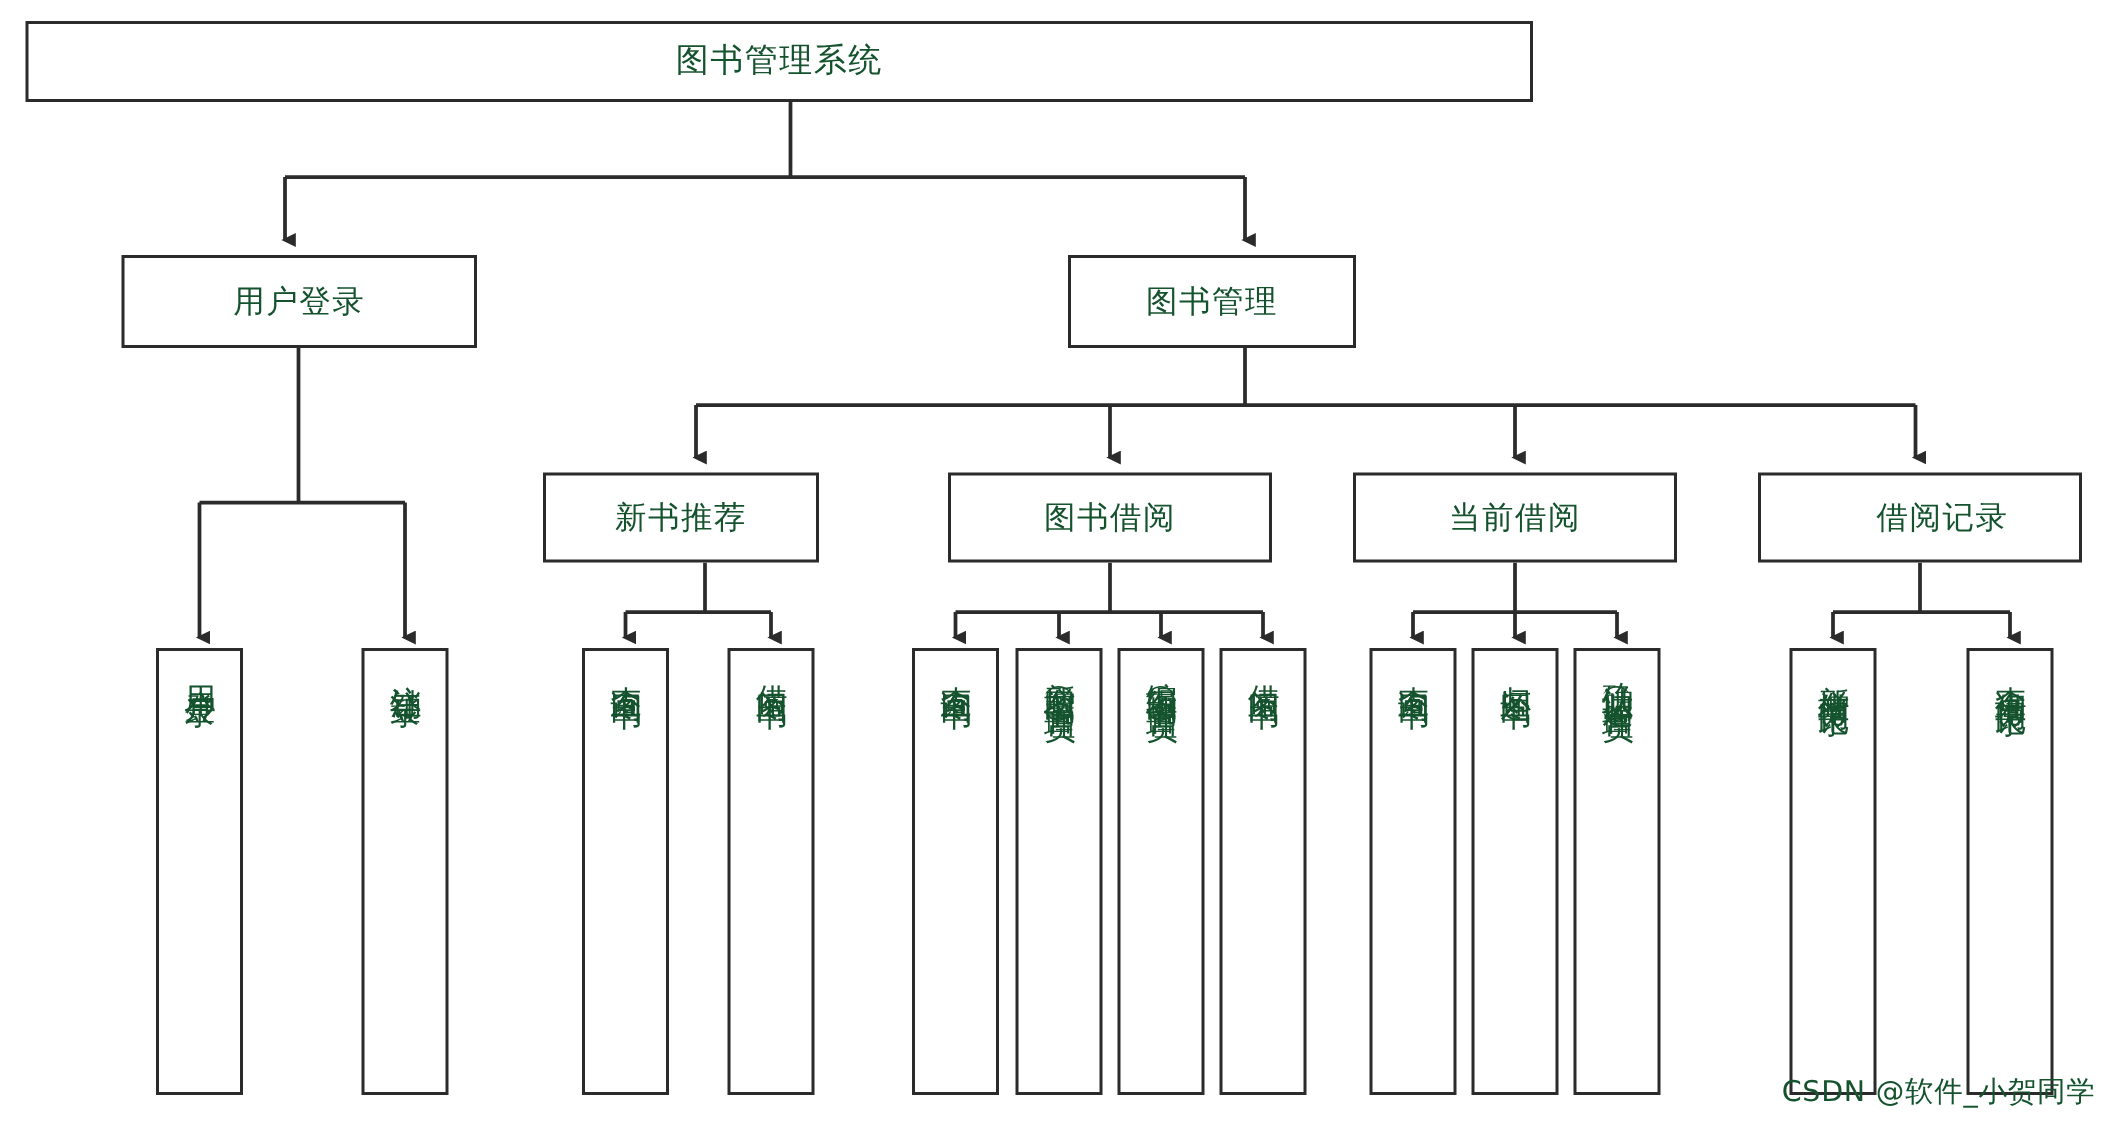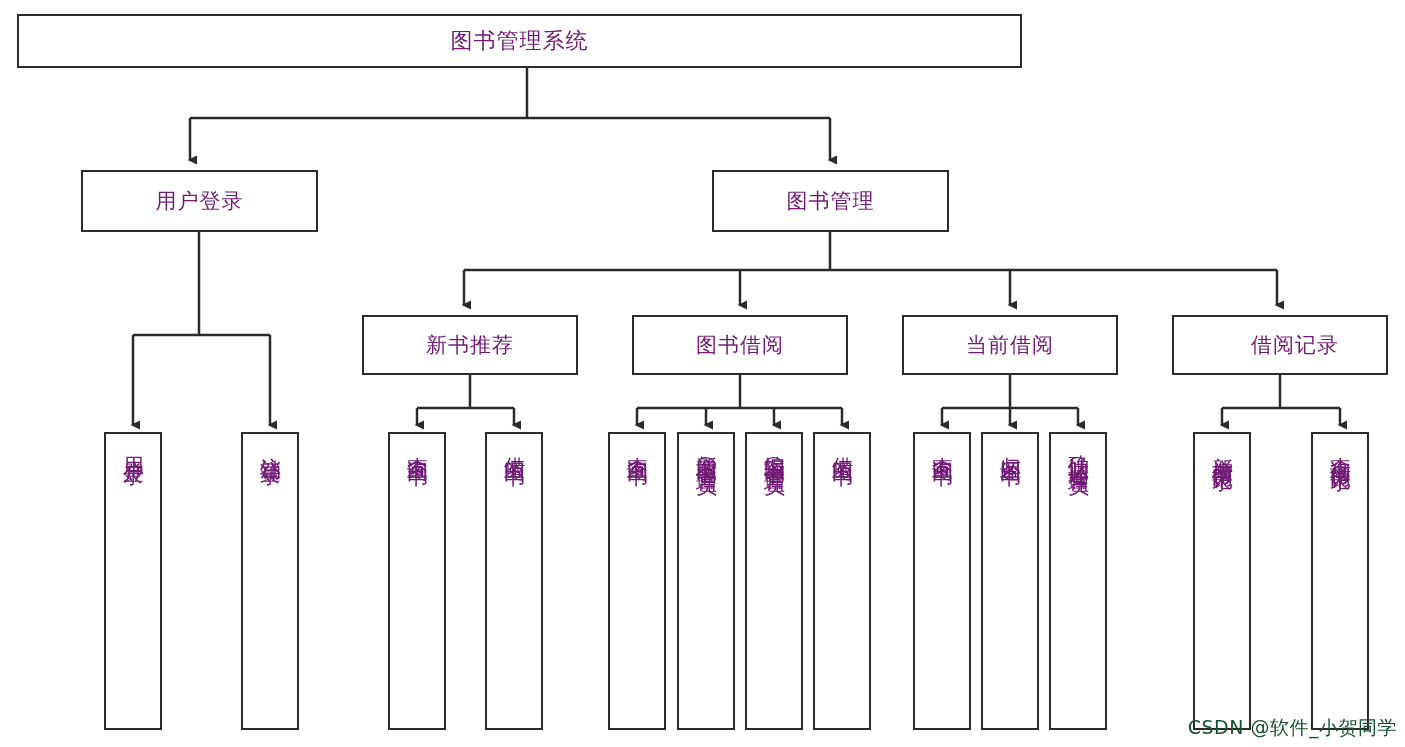--- a/index.html
+++ b/index.html
@@ -29,21 +29,21 @@
     pointer-events: none;
   }
   .node {
     position: absolute;
     box-sizing: border-box;
     background: #ffffff;
     border: 2.5px solid #2b2b2b;
     display: flex;
     align-items: center;
     justify-content: center;
-    color: #701a75;
+    color: #14532d;
   }
   .node .label {
     font-size: 21px;
     line-height: 1.25;
     letter-spacing: 1px;
     white-space: nowrap;
     text-align: center;
   }
   .node.root .label { font-size: 22px; }
   .node.level2 .label { font-size: 21px; }
@@ -130,25 +130,25 @@
     </g>
   </svg>
 
   <div class="node root" style="left:17px; top:14px; width:1005px; height:54px;">
     <span class="label">图书管理系统</span>
   </div>
 
   <div class="node level2" style="left:81px; top:170px; width:237px; height:62px;">
     <span class="label">用户登录</span>
   </div>
-  <div class="node level2" style="left:712px; top:170px; width:237px; height:62px;">
+  <div class="node level2" style="left:712px; top:170px; width:192px; height:62px;">
     <span class="label">图书管理</span>
   </div>
 
-  <div class="node level3" style="left:362px; top:315px; width:216px; height:60px;">
+  <div class="node level3" style="left:362px; top:315px; width:184px; height:60px;">
     <span class="label">新书推荐</span>
   </div>
   <div class="node level3" style="left:902px; top:315px; width:216px; height:60px;">
     <span class="label">当前借阅</span>
   </div>
   <div class="node level3" style="left:632px; top:315px; width:216px; height:60px;">
     <span class="label">图书借阅</span>
   </div>
   <div class="node level3" style="left:1172px; top:315px; width:216px; height:60px;padding-left:30px;">
     <span class="label">借阅记录</span>

